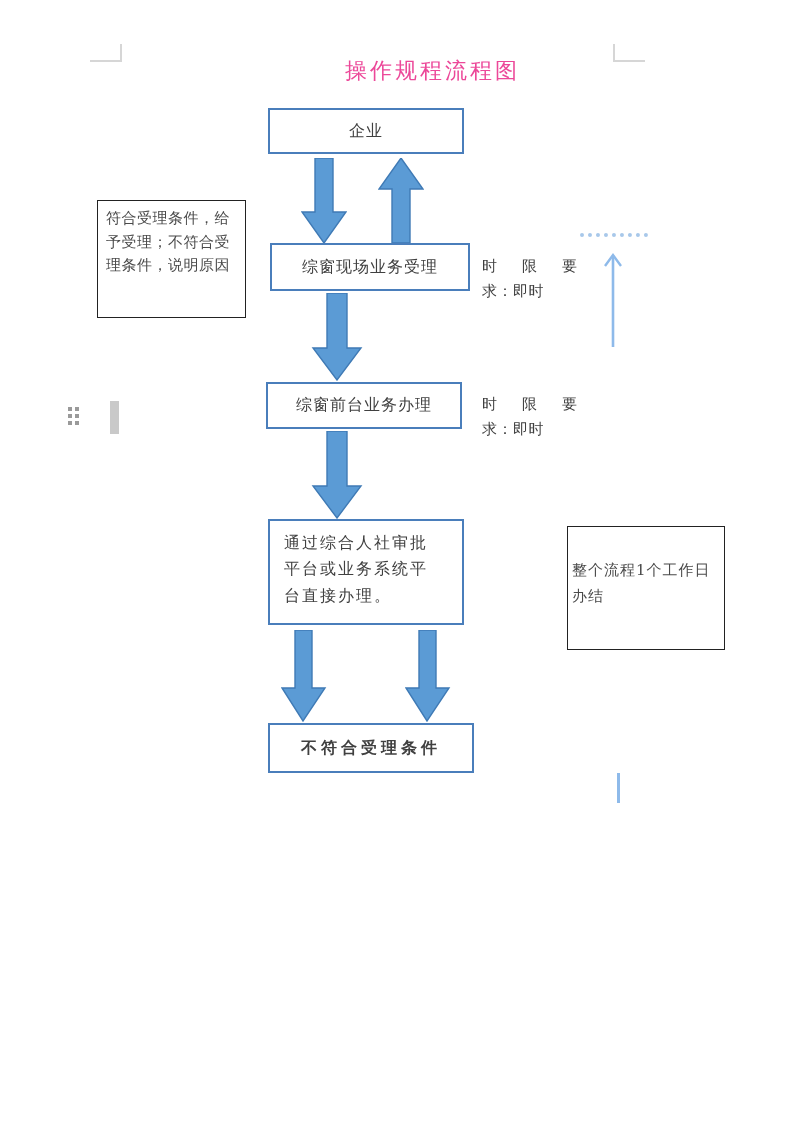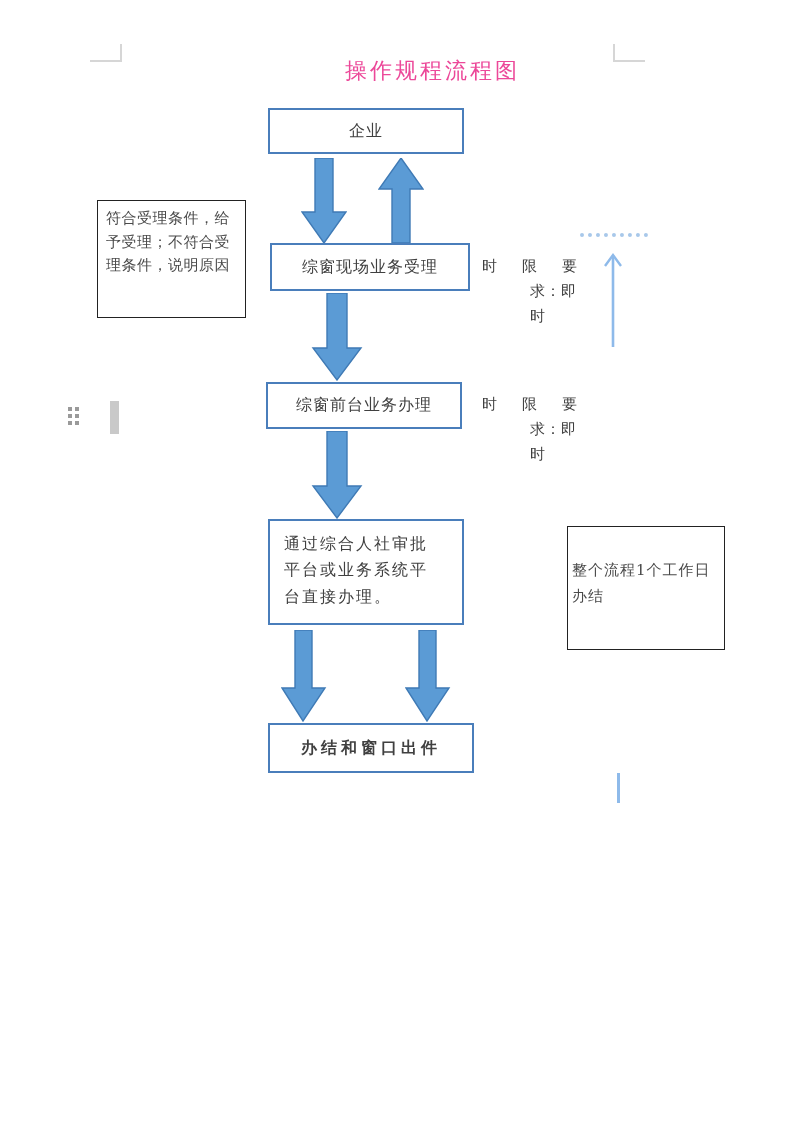--- a/index.html
+++ b/index.html
@@ -93,21 +93,21 @@
     box-sizing: border-box;
     border: 2px solid #4a7ebb;
     background: #ffffff;
     display: flex;
     align-items: center;
     justify-content: center;
     color: #404040;
     font-size: 16px;
     letter-spacing: 1px;
     text-align: center;
-    font-family: Liberation Sans, sans-serif;
+    font-family: Liberation Mono, monospace;
   }
   .flow-box.multiline {
     display: block;
     padding: 10px 21px 0 14px;
     line-height: 1.65;
     text-align: left;
     letter-spacing: 2px;
   }
   .flow-box.bold {
     font-weight: bold;
@@ -142,21 +142,20 @@
     width: 95px;
     font-family: "DejaVu Serif", "Liberation Serif", serif;
   }
   .side-label .jline {
     display: flex;
     justify-content: space-between;
   }
   .side-label .pline {
     display: block;
     letter-spacing: 0.5px;
-    margin-left: 48px;
   }
 
   
   .block-arrow {
     position: absolute;
   }
   .block-arrow svg { display: block; }
 
   
   .thin-arrow {
@@ -257,21 +256,21 @@
       <polygon points="14,0 31,0 31,58 44,58 22,91 1,58 14,58" fill="#5b9bd5" stroke="#3f7ab5" stroke-width="1.4"></polygon>
     </svg>
   </div>
   <div class="block-arrow" style="left:405px; top:630px;">
     <svg width="46" height="92" viewBox="0 0 46 92">
       <polygon points="14,0 31,0 31,58 44,58 22,91 1,58 14,58" fill="#5b9bd5" stroke="#3f7ab5" stroke-width="1.4"></polygon>
     </svg>
   </div>
 
   <div class="flow-box bold" style="left:268px; top:723px; width:206px; height:50px;">
-    <span>办结和窗口出件</span>
+    <span>不符合受理条件</span>
   </div>
 
   <div class="drag-grip">
     <i></i>
     <i></i>
     <i></i>
     <i></i>
     <i></i>
     <i></i>
   </div>

